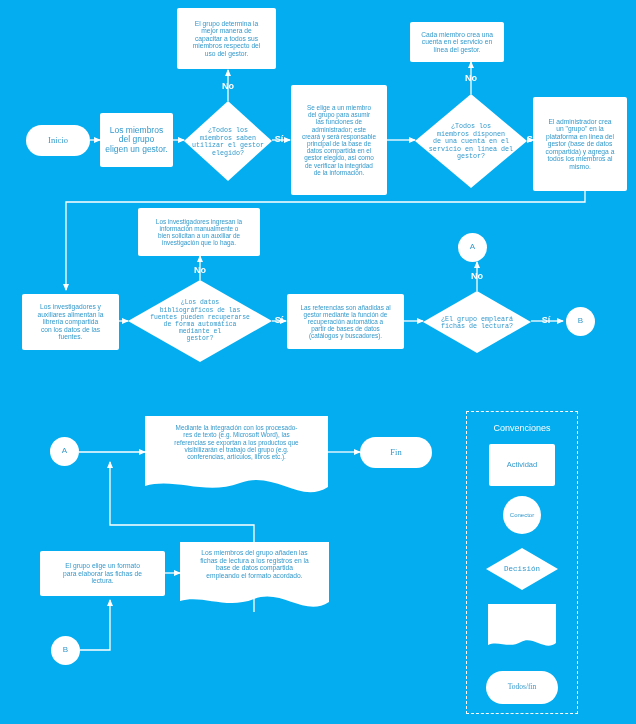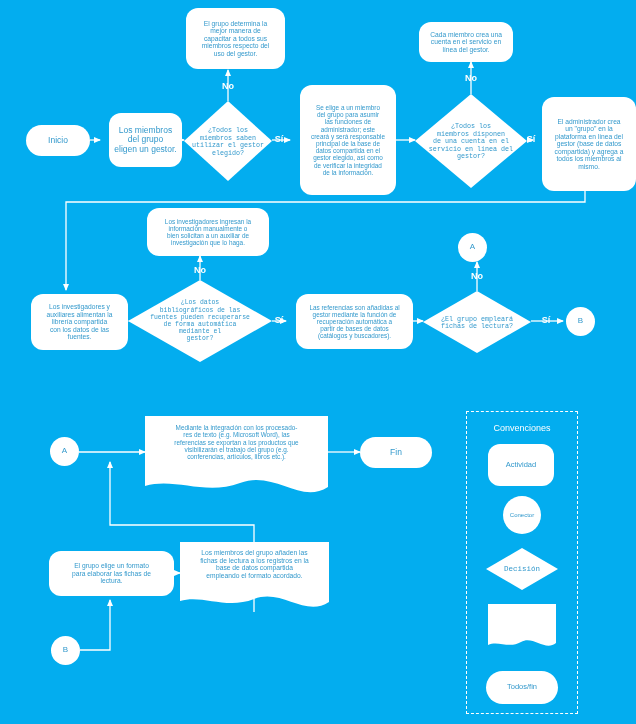--- a/index.html
+++ b/index.html
@@ -35,25 +35,25 @@
     align-items: center;
     justify-content: center;
     text-align: center;
     color: #3399CC;
     background: #FFFFFF;
     line-height: 1.12;
     padding: 2px 3px;
     white-space: pre-line;
   }
   .process {
-    border-radius: 12px;
-    margin-left: 9px;
+    border-radius: 2px;
   }
   .terminator {
     border-radius: 999px;
+    font-family: Liberation Serif, serif;
   }
   .connector-circle {
     border-radius: 50%;
   }
   
   .diamond-label {
     position: absolute;
     display: flex;
     align-items: center;
     justify-content: center;
@@ -334,21 +334,21 @@
 
   <div class="node connector-circle" style="left:51px; top:636px; width:29px; height:29px; font-size:8px;">
     <span>B</span>
   </div>
 
   <div id="legend-box"></div>
   <div id="legend-title">
     <span>Convenciones</span>
   </div>
 
-  <div class="node process" style="left:479px; top:444px; width:66px; height:42px; font-size:7.5px;">
+  <div class="node process" style="left:489px; top:444px; width:66px; height:42px; font-size:7.5px;">
     <span class="legend-shape-label">Actividad</span>
   </div>
 
   <div class="node connector-circle" style="left:503px; top:496px; width:38px; height:38px; font-size:6px;">
     <span class="legend-shape-label">Conector</span>
   </div>
 
   <div class="diamond-label" style="left:492px; top:561px; width:60px; height:16px; font-size:7.5px;">
     <span class="legend-shape-label">Decisión</span>
   </div>

